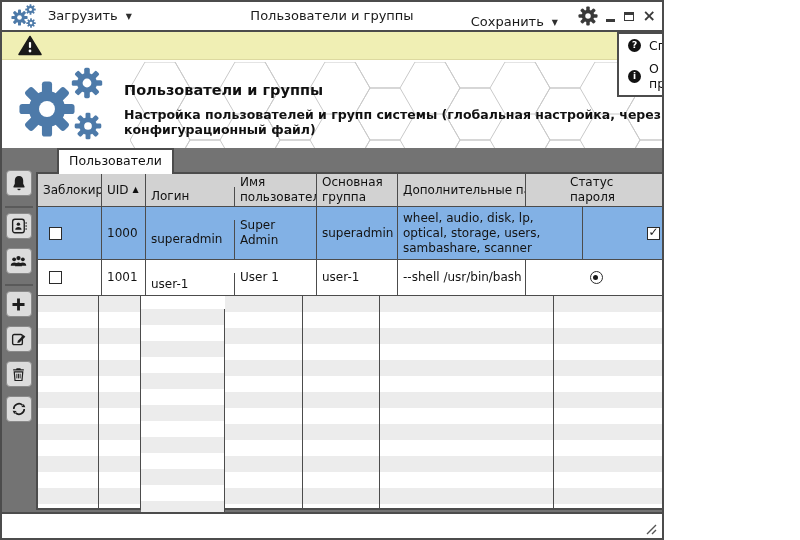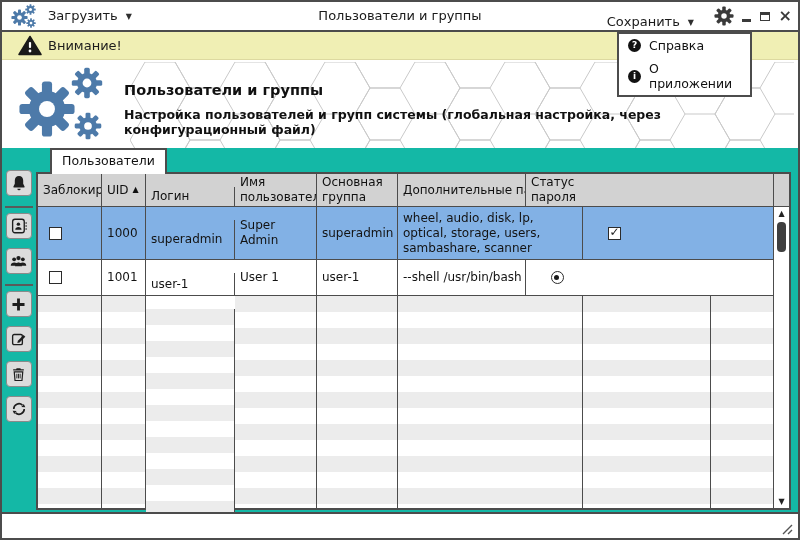--- a/index.html
+++ b/index.html
@@ -1,16 +1,16 @@
 <!DOCTYPE html>
 <html><head>
 <meta charset="utf-8">
 <style>
   html,body{margin:0;padding:0;background:#fff;font-family:"DejaVu Sans",sans-serif;}
-  .window{position:relative;width:800px;height:540px;box-sizing:border-box;border:2px solid #4c4c4c;background:#14b8a6;overflow:hidden;}
+  .window{position:relative;width:664px;height:540px;box-sizing:border-box;border:2px solid #4c4c4c;background:#737373;overflow:hidden;}
   
   .titlebar{position:absolute;left:0;top:0;right:0;height:28px;background:#fff;border-bottom:2px solid #4c4c4c;}
   .appicon{position:absolute;left:9px;top:2px;width:28px;height:26px;}
   .appicon .ga{position:absolute;}
   .loadbtn{position:absolute;left:46px;top:0;height:28px;line-height:28px;font-size:13px;color:#1a1a1a;cursor:default;}
   .caret{font-size:8px;color:#2e2e2e;margin-left:8px;vertical-align:1px;}
   .tb-title{position:absolute;left:0;right:0;top:0;height:28px;line-height:28px;text-align:center;font-size:13px;color:#1a1a1a;pointer-events:none;}
   .savebtn{position:absolute;right:104px;top:0;height:28px;line-height:39px;font-size:13px;color:#1a1a1a;}
   .gearbtn{position:absolute;right:64px;top:4px;width:20px;height:20px;color:#3a3a3a;}
   .winctl{position:absolute;right:6px;top:0;height:28px;display:flex;align-items:center;gap:9px;}
@@ -26,41 +26,41 @@
   .menuitem{display:flex;align-items:center;gap:8px;padding:4px 9px;font-size:12.5px;color:#111;}
   .mi-circ{flex:none;width:13px;height:13px;border-radius:50%;background:#111;color:#fff;font-size:9px;font-weight:bold;text-align:center;line-height:13px;}
   
   .headerband{position:absolute;left:0;top:58px;right:0;height:88px;background:#fff;overflow:hidden;}
   .hexbg{position:absolute;left:128px;top:2px;}
   .biggears{position:absolute;left:14px;top:6px;width:100px;height:80px;}
   .biggears .ga{position:absolute;}
   .h-title{position:absolute;left:122px;top:22px;font-size:14.5px;font-weight:bold;color:#111;}
   .h-sub{position:absolute;left:122px;top:47px;font-size:12.5px;font-weight:bold;color:#111;width:660px;}
   
-  .tabs{position:absolute;left:48px;top:146px;display:flex;z-index:6;}
+  .tabs{position:absolute;left:55px;top:146px;display:flex;z-index:6;}
   .tab{box-sizing:border-box;height:26px;line-height:22px;padding:0 10px;font-size:12.5px;color:#111;border:2px solid #4c4c4c;background:#d9d9d9;}
   .tab.active{background:#fff;border-bottom:0;z-index:7;}
   
   .sidebar{position:absolute;left:0;top:168px;width:33px;display:flex;flex-direction:column;align-items:center;}
   .sbtn{width:26px;height:26px;box-sizing:border-box;background:#dcdcdc;border:1px solid #8a8a8a;border-radius:4px;display:flex;align-items:center;justify-content:center;margin-bottom:9px;}
   .sbtn svg{display:block;}
   .sep{width:28px;height:0;border-top:2px solid #5a5a5a;margin:1px 0 5px 0;}
   
   .tablewrap{position:absolute;left:34px;top:170px;width:755px;height:338px;box-sizing:border-box;border:2px solid #4c4c4c;background:#fff;display:flex;}
   .tleft{width:735px;flex:none;display:flex;flex-direction:column;}
   .trow{display:flex;flex:none;}
   .cell{box-sizing:border-box;border-right:1px solid #4c4c4c;padding:2px 5px;display:flex;align-items:center;overflow:hidden;font-size:12px;color:#131313;line-height:1.25;}
   .c0{width:64px;white-space:nowrap;}
   .c1{width:44px;}
   .c2{width:89px;margin-top:13px;}
   .c3{width:82px;}
   .c4{width:81px;}
   .c5{width:185px;}
   .c6{width:128px;white-space:nowrap;}
-  .c7{width:62px;border-right:none;justify-content:center;}
+  .c7{width:62px;border-right:none;justify-content:center;margin-left:39px;}
   .thead{height:32px;background:#d2d2d2;border-bottom:1px solid #4c4c4c;}
   .thead .cell{font-size:12px;color:#101010;}
   .sortarrow{font-size:8px;margin-left:4px;}
   .r1{height:52px;background:#82b1e5;border-bottom:1px solid #4c4c4c;}
   .r2{height:35px;background:#fff;border-bottom:1px solid #4c4c4c;}
   .stripesrow{flex:1;}
   .stripesrow .cell{background:repeating-linear-gradient(180deg,#ececec 0px,#ececec 16px,#fff 16px,#fff 32px);height:100%;}
   .cb{display:inline-block;width:13px;height:13px;box-sizing:border-box;border:1.6px solid #2b2b2b;background:#fff;position:relative;flex:none;}
   .cb.checked::after{content:"✓";position:absolute;left:1px;top:-3px;font-size:12px;font-weight:bold;color:#1a1a1a;}
   .radio{display:inline-block;width:13px;height:13px;box-sizing:border-box;border:1.6px solid #2b2b2b;border-radius:50%;background:#fff;position:relative;flex:none;}
@@ -128,21 +128,20 @@
   </div>
 
   <div class="warnbar">
     <span class="warnicon">
       <svg width="24" height="21" viewBox="0 0 24 21">
         <path d="M12 1.5 L23 19.5 H1 Z" fill="#1a1a1a" stroke="#1a1a1a" stroke-width="1.5" stroke-linejoin="round"></path>
         <rect x="10.9" y="7" width="2.2" height="6" rx="1" fill="#fff"></rect>
         <circle cx="12" cy="16" r="1.4" fill="#fff"></circle>
       </svg>
     </span>
-    <span class="warntext">Внимание!</span>
   </div>
 
   <div class="menu">
     <div class="menuitem">
       <span class="mi-circ">?</span>
       <span>Справка</span>
     </div>
     <div class="menuitem">
       <span class="mi-circ">i</span>
       <span>О приложении</span>

